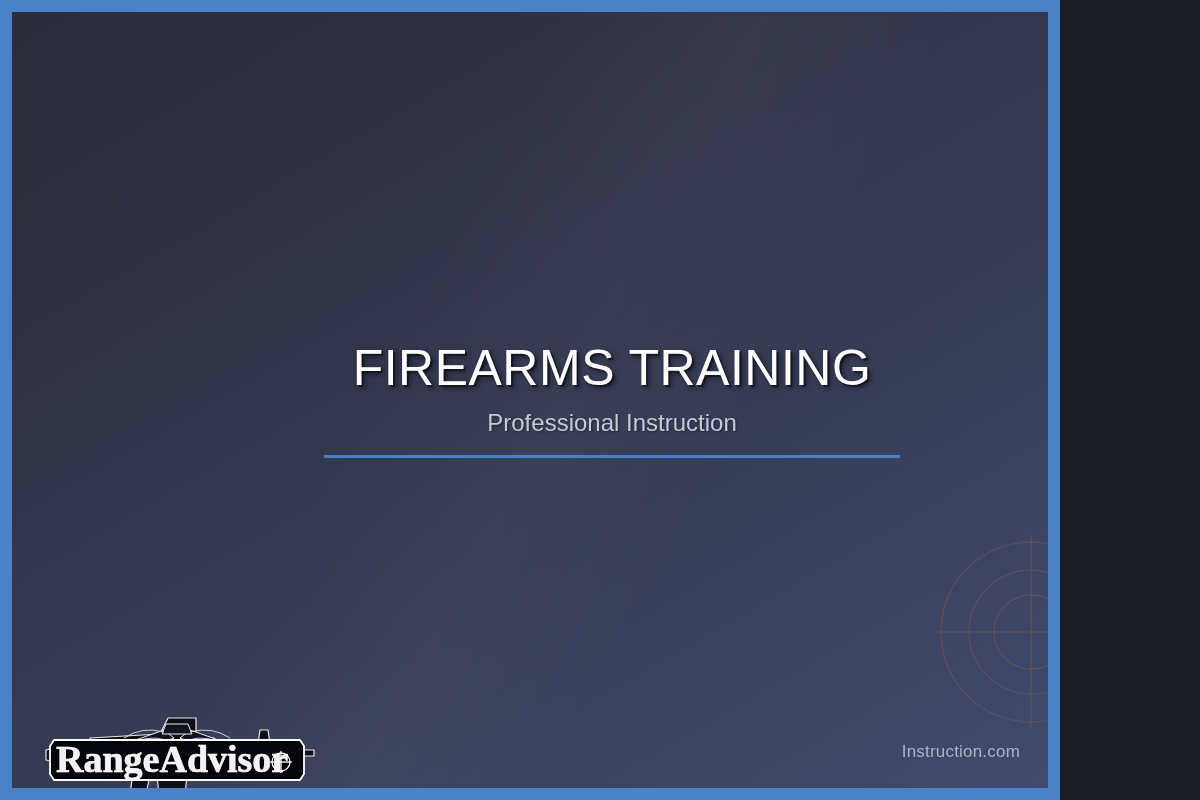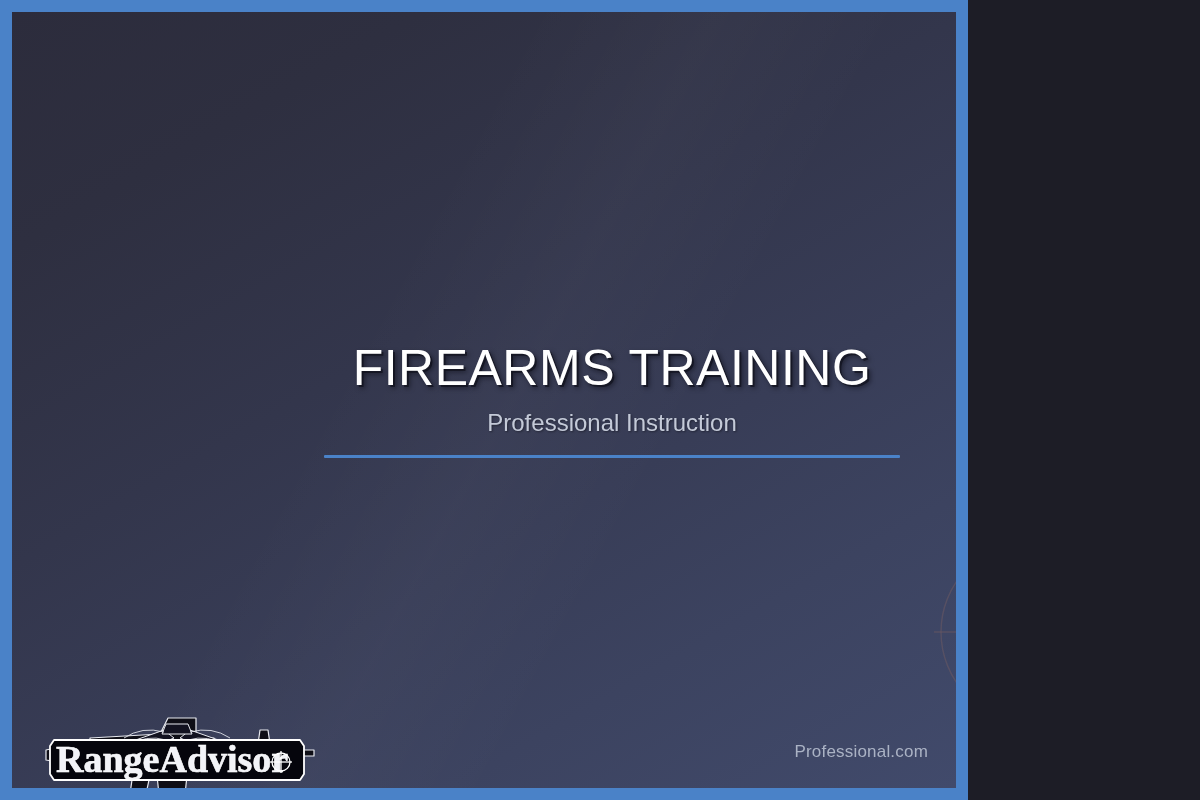--- a/index.html
+++ b/index.html
@@ -11,21 +11,21 @@
   body {
     width: 1200px;
     height: 800px;
     overflow: hidden;
     font-family: "Liberation Sans", sans-serif;
   }
 
   
   .slide {
     position: relative;
-    width: 968px;
+    width: 1060px;
     height: 800px;
     box-sizing: border-box;
     border: 12px solid #4a82c8;
     background:
       linear-gradient(150deg,
         #2c2c3c 0%,
         #2e2f40 18%,
         #33364c 42%,
         #383d57 62%,
         #3c4360 78%,
@@ -186,15 +186,15 @@
 
         <g stroke="#ffffff" stroke-width="1.3" fill="none">
           <circle cx="243" cy="54" r="9"></circle>
           <line x1="243" y1="43" x2="243" y2="65"></line>
           <line x1="232" y1="54" x2="254" y2="54"></line>
         </g>
       </g>
     </svg>
   </div>
 
-  <div class="footer-site">Professional.com</div>
+  <div class="footer-site">Instruction.com</div>
 
 </div>
 
 </body></html>

